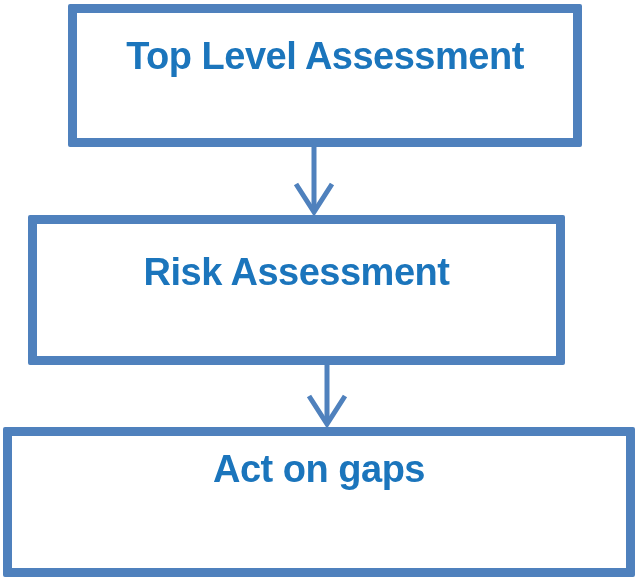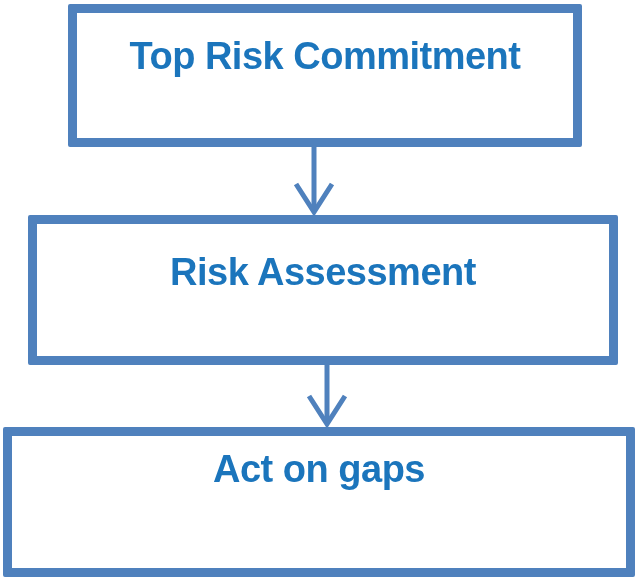--- a/index.html
+++ b/index.html
@@ -32,21 +32,21 @@
   .box-top {
     left: 68px;
     top: 4px;
     width: 514px;
     height: 143px;
     padding-top: 22px;
   }
   .box-mid {
     left: 28px;
     top: 215px;
-    width: 590px;
+    width: 537px;
     height: 150px;
     padding-top: 27px;
   }
   .box-bottom {
     left: 3px;
     top: 427px;
     width: 632px;
     height: 150px;
     padding-top: 12px;
   }
@@ -70,21 +70,21 @@
     stroke-width: 5;
     fill: none;
   }
 </style>
 </head>
 <body>
 
 <div class="canvas">
 
   <div class="flow-box box-top">
-    <span class="box-label">Top Risk Commitment</span>
+    <span class="box-label">Top Level Assessment</span>
   </div>
 
   <svg class="arrow arrow-1" width="44" height="70" viewBox="0 0 44 70">
     <line x1="22" y1="0" x2="22" y2="64"></line>
     <polyline points="4,38 22,66 40,38"></polyline>
   </svg>
 
   <div class="flow-box box-mid">
     <span class="box-label">Risk Assessment</span>
   </div>

